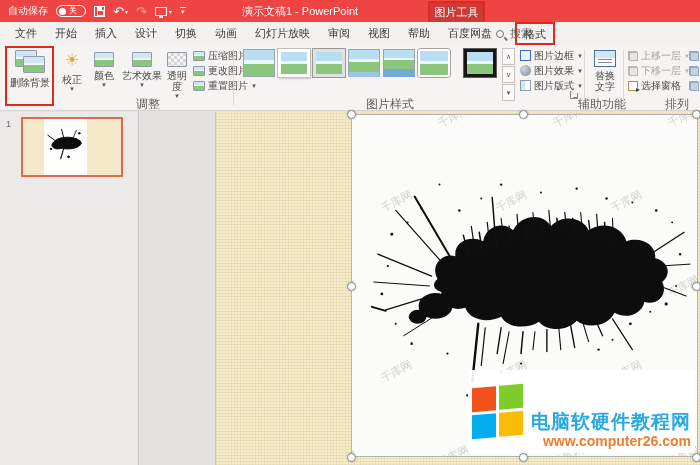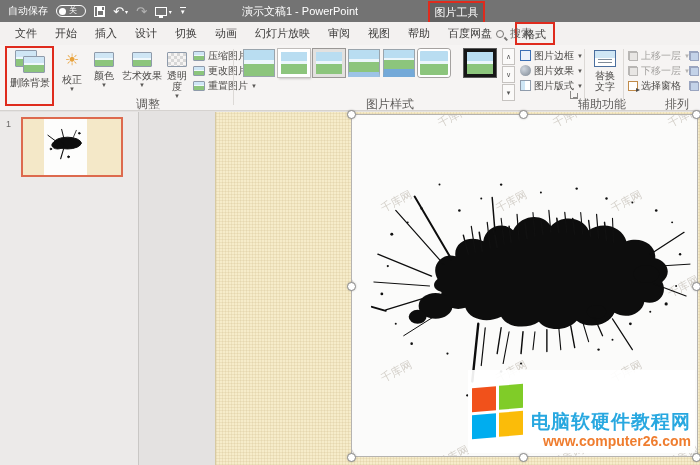--- a/index.html
+++ b/index.html
@@ -1,21 +1,21 @@
 <!DOCTYPE html>
 <html><head>
 <meta charset="utf-8">
 <style>
   * { margin:0; padding:0; box-sizing:border-box; }
   html,body { width:700px; height:465px; overflow:hidden; }
   body { font-family:"Liberation Sans","DejaVu Sans",sans-serif; }
   .page { position:relative; width:700px; height:465px; background:#e4e2e1; overflow:hidden; }
 
   
-  .titlebar { position:absolute; left:0; top:0; width:700px; height:22px; background:#737373; color:#fff; }
+  .titlebar { position:absolute; left:0; top:0; width:700px; height:22px; background:#ef4444; color:#fff; }
   .qat { position:absolute; left:8px; top:0; height:22px; display:flex; align-items:center; gap:8px; }
   .qat .autosave { font-size:10px; color:#fff; }
   .toggle-pill { width:30px; height:12px; border:1px solid #fff; border-radius:7px; display:flex; align-items:center; gap:3px; padding:0 2px; }
   .toggle-pill .knob { width:7px; height:7px; border-radius:50%; background:#fff; }
   .toggle-pill .state { font-size:8px; color:#fff; line-height:1; }
   .qicon { color:#fff; font-size:13px; line-height:1; }
   .save-ic { width:11px; height:11px; border:1px solid #fff; position:relative; }
   .save-ic:before { content:""; position:absolute; left:2px; top:0; width:5px; height:3px; background:#fff; }
   .save-ic:after { content:""; position:absolute; left:2px; bottom:0; width:5px; height:4px; border:1px solid #fff; }
   .dim { opacity:.45; }

